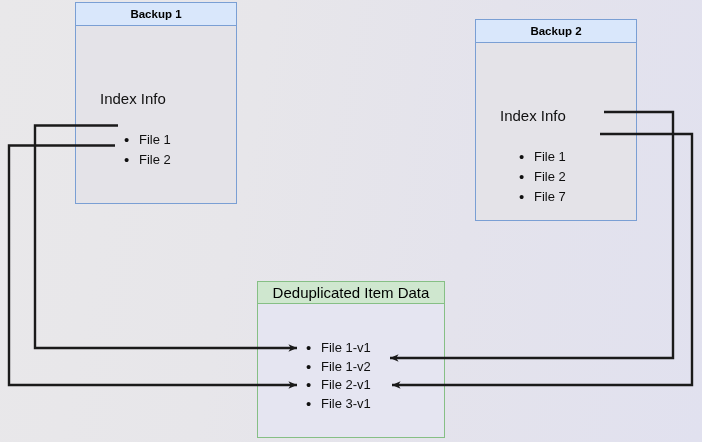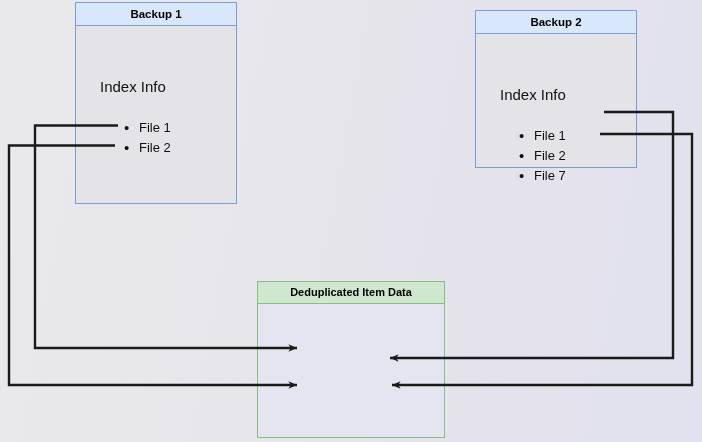--- a/index.html
+++ b/index.html
@@ -36,32 +36,33 @@
     text-align: center;
     font-size: 11.5px;
     font-weight: bold;
     color: #000;
     background: #d9e7fb;
     border-bottom: 1.4px solid #7a9fd4;
   }
   .backup-box .node-body {
     position: relative;
     height: calc(100% - 23px);
+    margin-top: 12px;
   }
   
   .dedup-box {
     border: 1.6px solid #86bf85;
     background: #e5e5f1;
   }
   .dedup-box .node-title {
     height: 21px;
     line-height: 21px;
     text-align: center;
-    font-size: 11px;
-    font-weight: bold;
+    font-size: 15px;
+    font-weight: normal;
     color: #000;
     background: #cfe7cf;
     border-bottom: 1.6px solid #86bf85;
   }
   .dedup-box .node-body {
     position: relative;
     height: calc(100% - 22px);
   }
   .index-label {
     position: absolute;
@@ -111,34 +112,42 @@
     <div class="node-title">Backup 1</div>
     <div class="node-body">
       <div class="index-label" style="left:24px; top:52px;">Index Info</div>
       <ul class="file-list b1-list" style="left:48px; top:92px;">
         <li>File 1</li>
         <li>File 2</li>
       </ul>
     </div>
   </div>
 
-  <div class="node backup-box" style="left:475px; top:10px; width:162px; height:158px;">
+  <div class="node backup-box" style="left:475px; top:19px; width:162px; height:202px;">
     <div class="node-title">Backup 2</div>
     <div class="node-body">
       <div class="index-label" style="left:24px; top:52px;">Index Info</div>
       <ul class="file-list b2-list" style="left:43px; top:92px;">
         <li>File 1</li>
         <li>File 2</li>
         <li>File 7</li>
       </ul>
     </div>
   </div>
 
   <div class="node dedup-box" style="left:257px; top:281px; width:188px; height:157px;">
     <div class="node-title">Deduplicated Item Data</div>
+    <div class="node-body">
+      <ul class="file-list dd-list" style="left:48px; top:35px;">
+        <li>File 1-v1</li>
+        <li>File 1-v2</li>
+        <li>File 2-v1</li>
+        <li>File 3-v1</li>
+      </ul>
+    </div>
   </div>
 
   <svg id="wires" viewBox="0 0 702 442">
     <defs>
       <marker id="arrowR" markerWidth="9" markerHeight="8" refX="8.6" refY="4" orient="auto" markerUnits="userSpaceOnUse">
         <path d="M0,0.3 L8.6,4 L0,7.7 L2.4,4 Z" fill="#1a1a1a"></path>
       </marker>
       <marker id="arrowL" markerWidth="9" markerHeight="8" refX="8.6" refY="4" orient="auto" markerUnits="userSpaceOnUse">
         <path d="M0,0.3 L8.6,4 L0,7.7 L2.4,4 Z" fill="#1a1a1a"></path>
       </marker>

